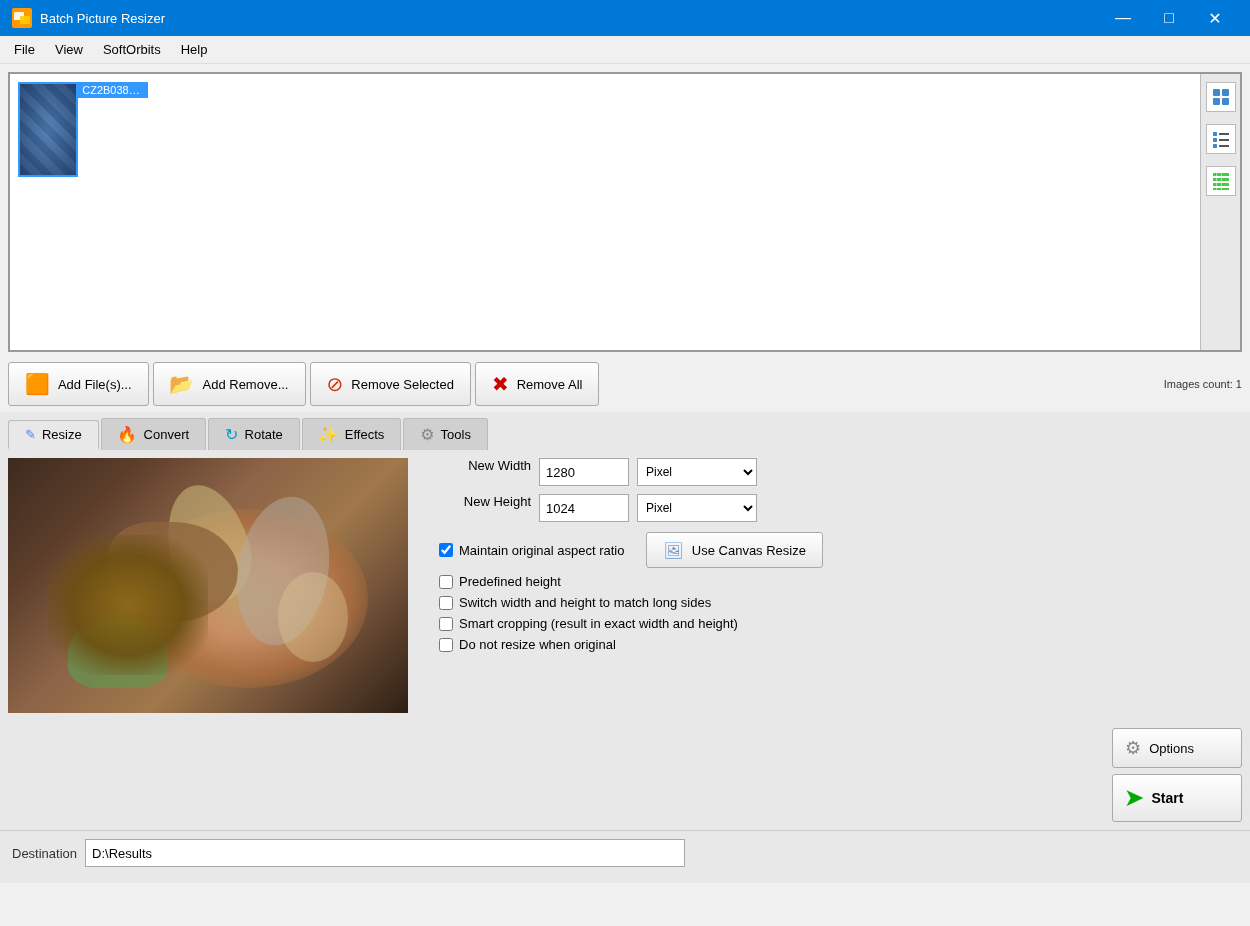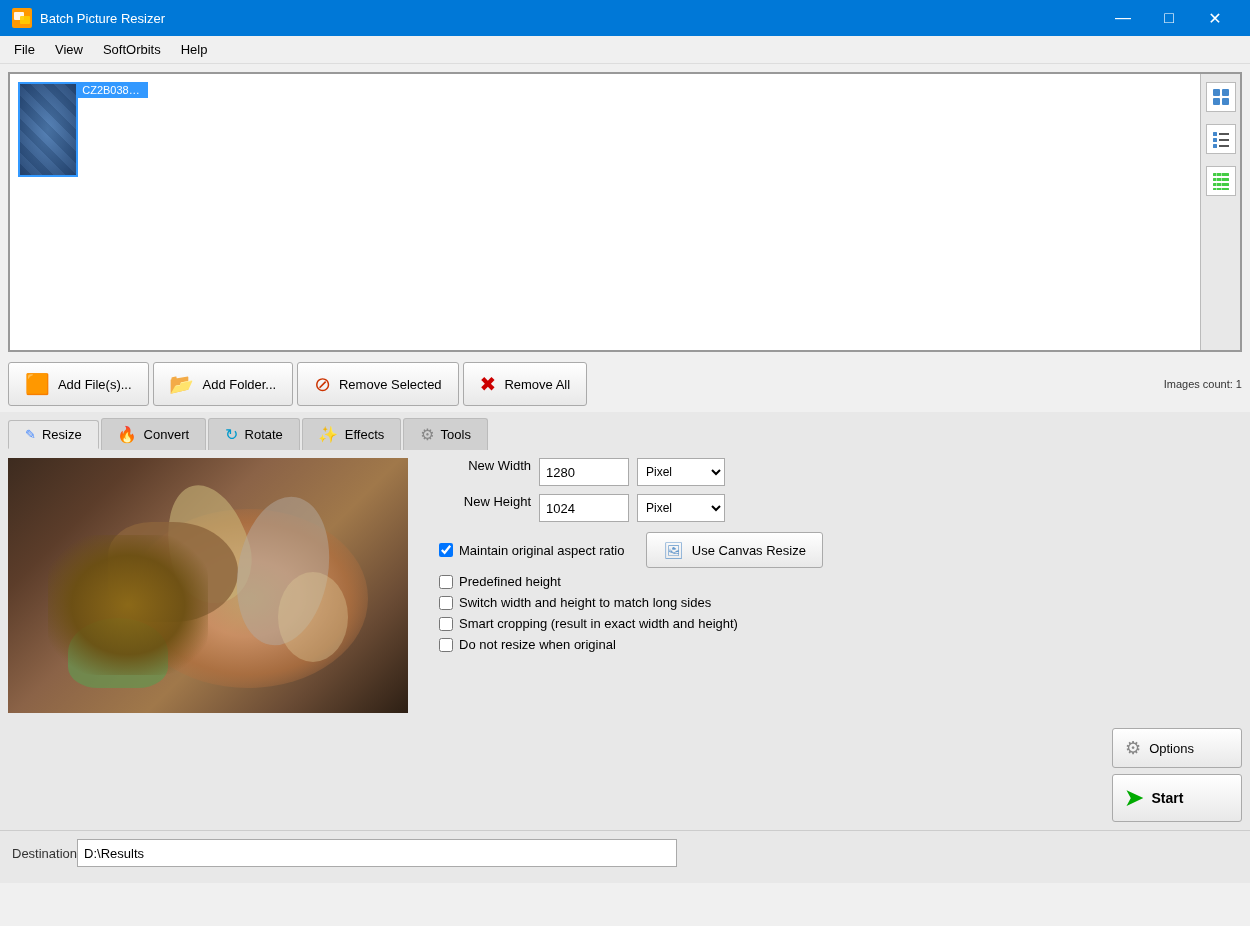--- a/index.html
+++ b/index.html
@@ -178,21 +178,21 @@
     }
     .field-input {
       width: 90px;
       height: 28px;
       border: 1px solid #aaa;
       padding: 0 6px;
       font-size: 13px;
       background: white;
     }
     .field-select {
-      width: 88px;
+      width: 120px;
       height: 28px;
       border: 1px solid #aaa;
       font-size: 12px;
       background: white;
       padding: 0 4px;
     }
     .standard-size-select {
       width: 260px;
       height: 28px;
       border: 1px solid #aaa;
@@ -229,21 +229,21 @@
 
     
     .bottom-section {
       background: #e8e8e8;
       padding: 8px 12px;
       border-top: 1px solid #ccc;
     }
     .dest-row {
       display: flex;
       align-items: center;
-      gap: 0;
+      gap: 8px;
       margin-bottom: 8px;
     }
     .dest-label {
       font-size: 13px;
       color: #333;
       font-weight: 500;
     }
     .dest-input {
       flex: 1;
       height: 28px;
@@ -385,21 +385,21 @@
   </div>
 </div>
 
 <div class="toolbar-row">
   <button class="tool-btn">
     <span class="icon-add-file">🟧</span>
     <span>Add File(s)...</span>
   </button>
   <button class="tool-btn">
     <span class="icon-add-folder">📂</span>
-    <span>Add Folder...</span>
+    <span>Add Remove...</span>
   </button>
   <button class="tool-btn">
     <span style="color:#cc3300;font-size:20px;">⊘</span>
     <span>Remove Selected</span>
   </button>
   <button class="tool-btn">
     <span style="color:#cc0000;font-size:20px;">✖</span>
     <span>Remove All</span>
   </button>
   <span class="images-count">Images count: 1</span>

